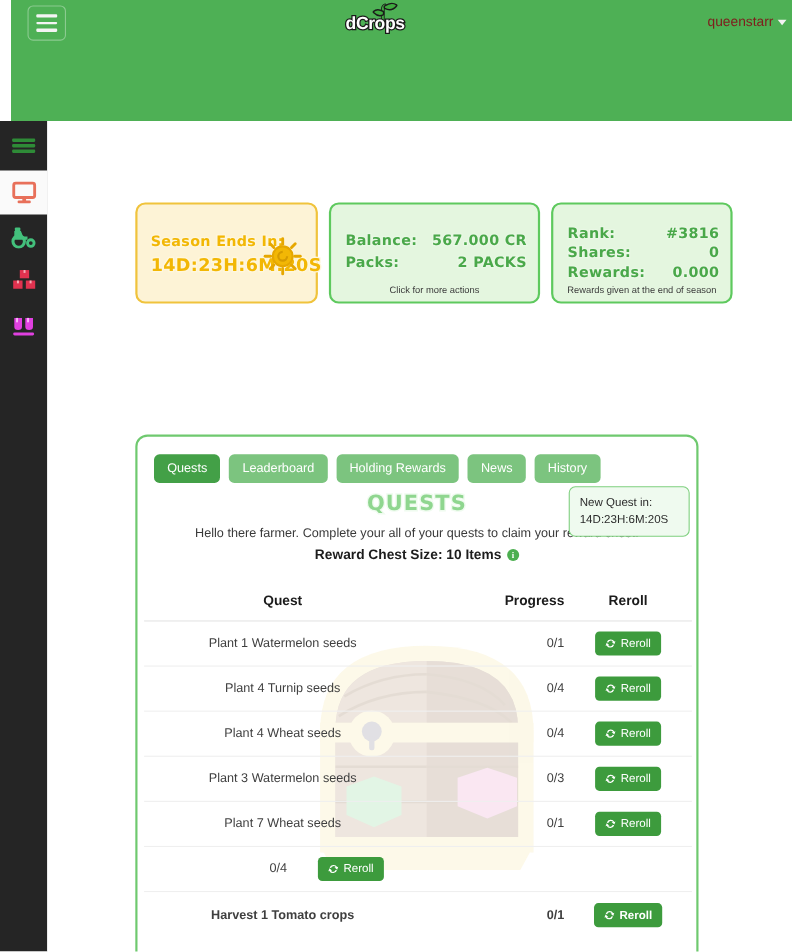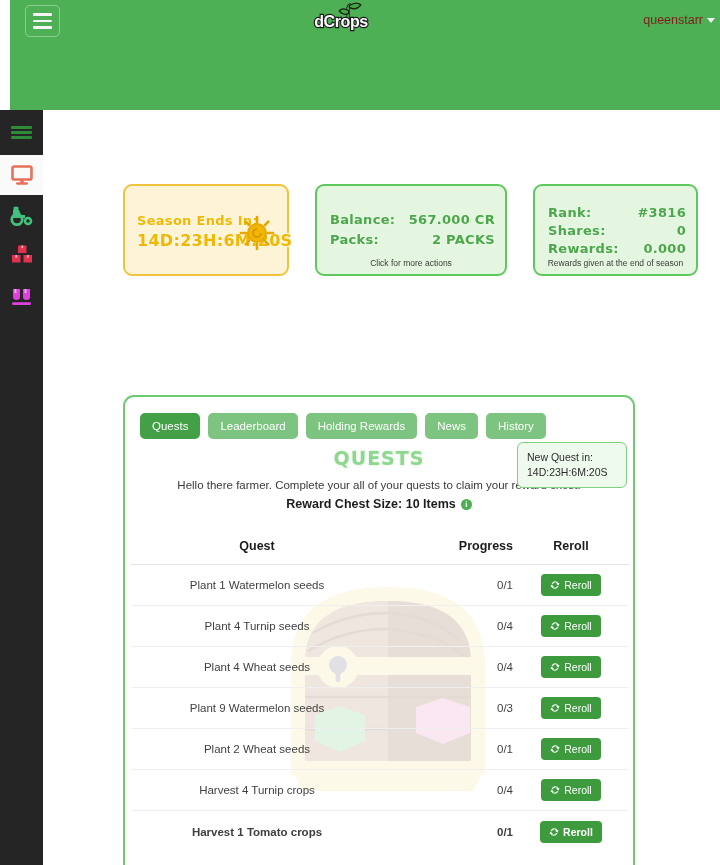--- a/index.html
+++ b/index.html
@@ -47,21 +47,21 @@
   .side-ham span{ display:block; width:21px; height:3px; background:#2e8b37; border-radius:1px; margin:2.2px 0;}
   .side-item {
     height: 40px; display:flex; align-items:center; justify-content:center; cursor:pointer;
   }
   .side-item.active { background:#fafafa; }
 
   
   .content { position:absolute; left:43px; top:110px; width:677px; height:755px; background:#fff; }
 
   
-  .cards { position:absolute; left:80px; top:74px; display:flex; gap:26px; }
+  .cards { position:absolute; left:80px; top:74px; display:flex; gap:10px; }
   .card { border-radius:9px; position:relative; }
   .card-season {
     width:166px; height:92px; background:#fdf3d6; border:2.5px solid #f0c33c;
   }
   .card-green {
     background:#e4f6df; border:2.5px solid #5ec95e;
   }
   .card-balance { width:192px; height:92px; }
   .card-rank { width:165px; height:92px; }
 
@@ -349,45 +349,44 @@
           <div class="c3"><span class="reroll-btn">
                 <svg class="refresh-ico" width="10" height="10" viewBox="0 0 16 16">
                   <path d="M13.6 5.2A6 6 0 0 0 2.6 6.2l2.2.4A3.8 3.8 0 0 1 11.6 5.4l-2 0 4 3.6 1.6-4.4z" fill="#fff"></path>
                   <path d="M2.4 10.8a6 6 0 0 0 11-1l-2.2-.4a3.8 3.8 0 0 1-6.8 1.2l2 0-4-3.6-1.6 4.4z" fill="#fff"></path>
                 </svg>
                 <span>Reroll</span>
               </span></div>
         </div>
 
         <div class="qrow">
-          <div class="c1">Plant 9 Watermelon seeds</div>
+          <div class="c1">Plant 3 Watermelon seeds</div>
           <div class="c2">0/3</div>
           <div class="c3"><span class="reroll-btn">
                 <svg class="refresh-ico" width="10" height="10" viewBox="0 0 16 16">
                   <path d="M13.6 5.2A6 6 0 0 0 2.6 6.2l2.2.4A3.8 3.8 0 0 1 11.6 5.4l-2 0 4 3.6 1.6-4.4z" fill="#fff"></path>
                   <path d="M2.4 10.8a6 6 0 0 0 11-1l-2.2-.4a3.8 3.8 0 0 1-6.8 1.2l2 0-4-3.6-1.6 4.4z" fill="#fff"></path>
                 </svg>
                 <span>Reroll</span>
               </span></div>
         </div>
 
         <div class="qrow">
-          <div class="c1">Plant 2 Wheat seeds</div>
+          <div class="c1">Plant 7 Wheat seeds</div>
           <div class="c2">0/1</div>
           <div class="c3"><span class="reroll-btn">
                 <svg class="refresh-ico" width="10" height="10" viewBox="0 0 16 16">
                   <path d="M13.6 5.2A6 6 0 0 0 2.6 6.2l2.2.4A3.8 3.8 0 0 1 11.6 5.4l-2 0 4 3.6 1.6-4.4z" fill="#fff"></path>
                   <path d="M2.4 10.8a6 6 0 0 0 11-1l-2.2-.4a3.8 3.8 0 0 1-6.8 1.2l2 0-4-3.6-1.6 4.4z" fill="#fff"></path>
                 </svg>
                 <span>Reroll</span>
               </span></div>
         </div>
 
         <div class="qrow">
-          <div class="c1">Harvest 4 Turnip crops</div>
           <div class="c2">0/4</div>
           <div class="c3"><span class="reroll-btn">
                 <svg class="refresh-ico" width="10" height="10" viewBox="0 0 16 16">
                   <path d="M13.6 5.2A6 6 0 0 0 2.6 6.2l2.2.4A3.8 3.8 0 0 1 11.6 5.4l-2 0 4 3.6 1.6-4.4z" fill="#fff"></path>
                   <path d="M2.4 10.8a6 6 0 0 0 11-1l-2.2-.4a3.8 3.8 0 0 1-6.8 1.2l2 0-4-3.6-1.6 4.4z" fill="#fff"></path>
                 </svg>
                 <span>Reroll</span>
               </span></div>
         </div>
 

